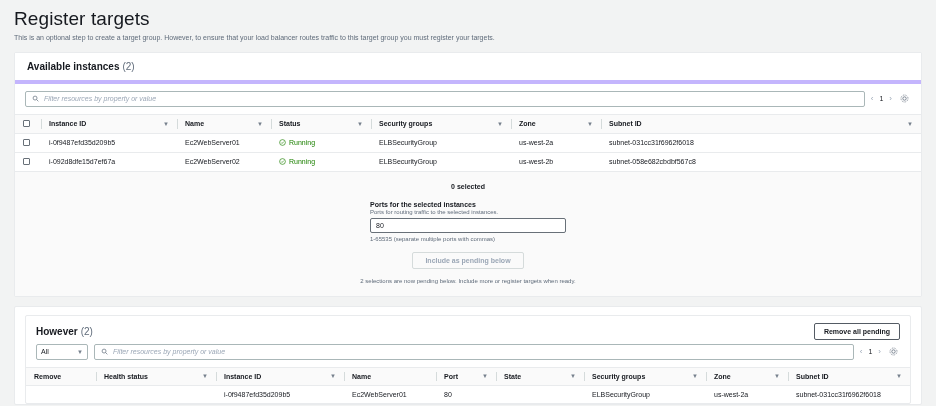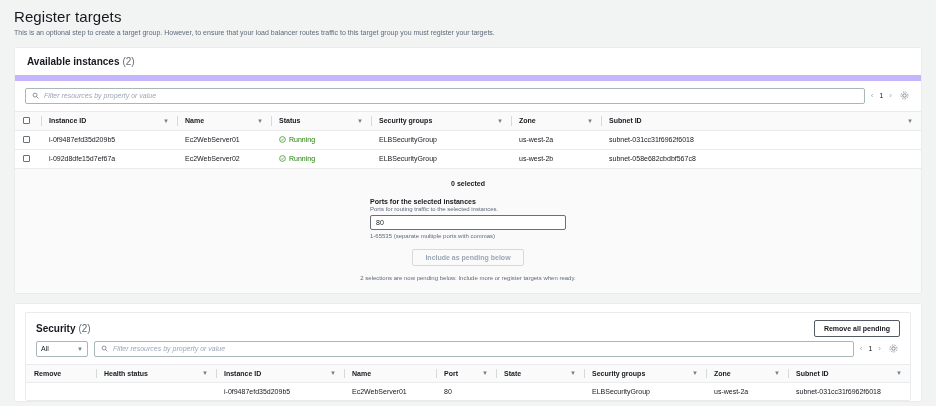--- a/index.html
+++ b/index.html
@@ -8,33 +8,33 @@
     width: 936px; height: 406px;
     background: #f2f3f3;
     font-family: "Liberation Sans", sans-serif;
     font-size: 8px;
     color: #16191f;
     overflow: hidden;
   }
   .page { padding: 8px 14px 0 14px; }
 
   
-  .page-title { font-size: 15px; font-weight: 400; color: #16191f; margin: 0 0 3px 0; letter-spacing: .1px; }
+  .page-title { font-size: 19px; font-weight: 400; color: #16191f; margin: 0 0 3px 0; letter-spacing: .1px; }
   .page-desc { font-size: 7px; color: #5f6b7a; margin-bottom: 9px; line-height: 1.4; }
 
   
   .container {
     background: #ffffff;
     border: 1px solid #e9ebed;
     border-radius: 2px;
     margin-bottom: 9px;
   }
   .container-header {
     padding: 8px 12px;
-    border-bottom: 6px solid #c4b5fd;
+    border-bottom: 4px solid #c4b5fd;
     background: #ffffff;
     display: flex; align-items: center; justify-content: space-between;
   }
   .ch-title { font-size: 10px; font-weight: bold; color: #16191f; }
   .ch-count { font-size: 10px; font-weight: normal; color: #5f6b7a; margin-left: 3px; }
 
   
   .panel { padding: 8px 10px 0 10px; }
   .panel-box { border: 1px solid #e9ebed; border-radius: 2px; overflow: hidden; }
   .panel-head {
@@ -290,21 +290,21 @@
     </div>
   </div>
 
   <div class="container">
 
     <div class="panel">
       <div class="panel-box">
 
         <div class="panel-head">
           <div>
-            <span class="ch-title">Security</span><span class="ch-count">(2)</span>
+            <span class="ch-title">However</span><span class="ch-count">(2)</span>
           </div>
           <div class="btn btn-normal">Remove all pending</div>
         </div>
 
         <div class="filter-row">
           <div class="select">
             <span>All</span>
             <span class="sort">▼</span>
           </div>
           <div class="search">

